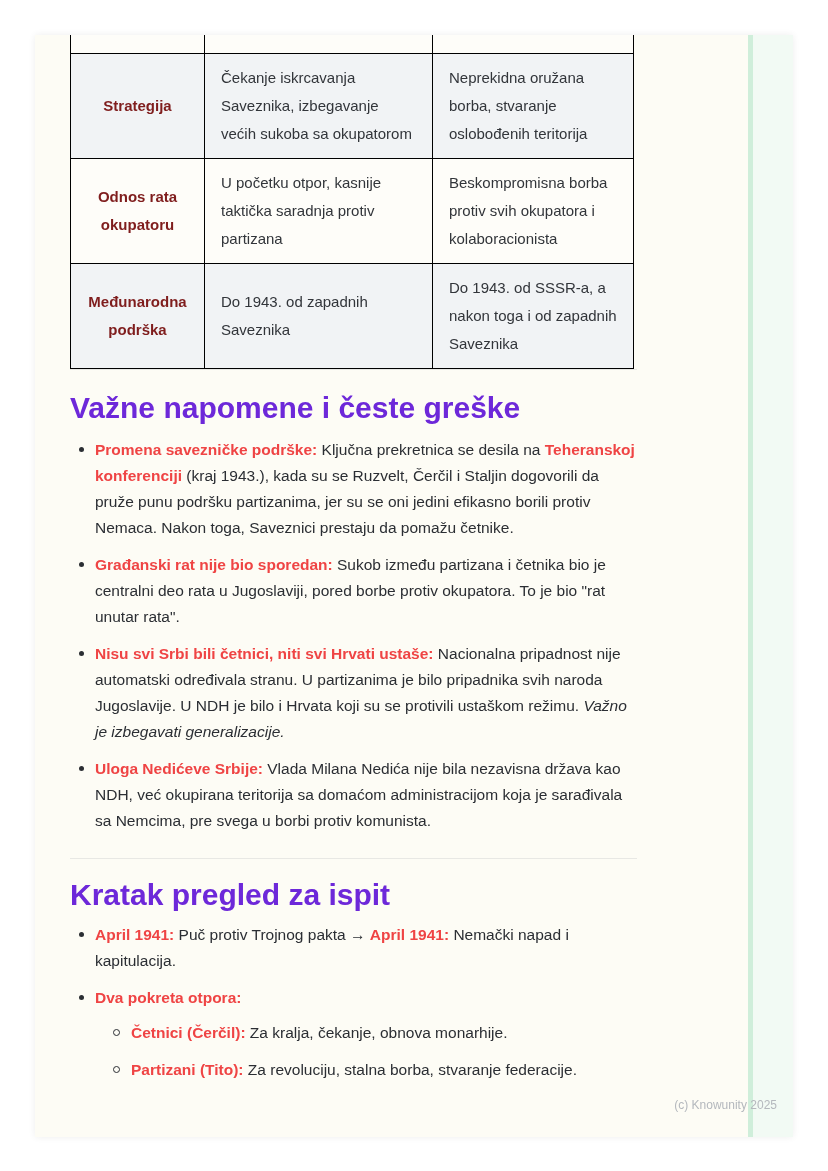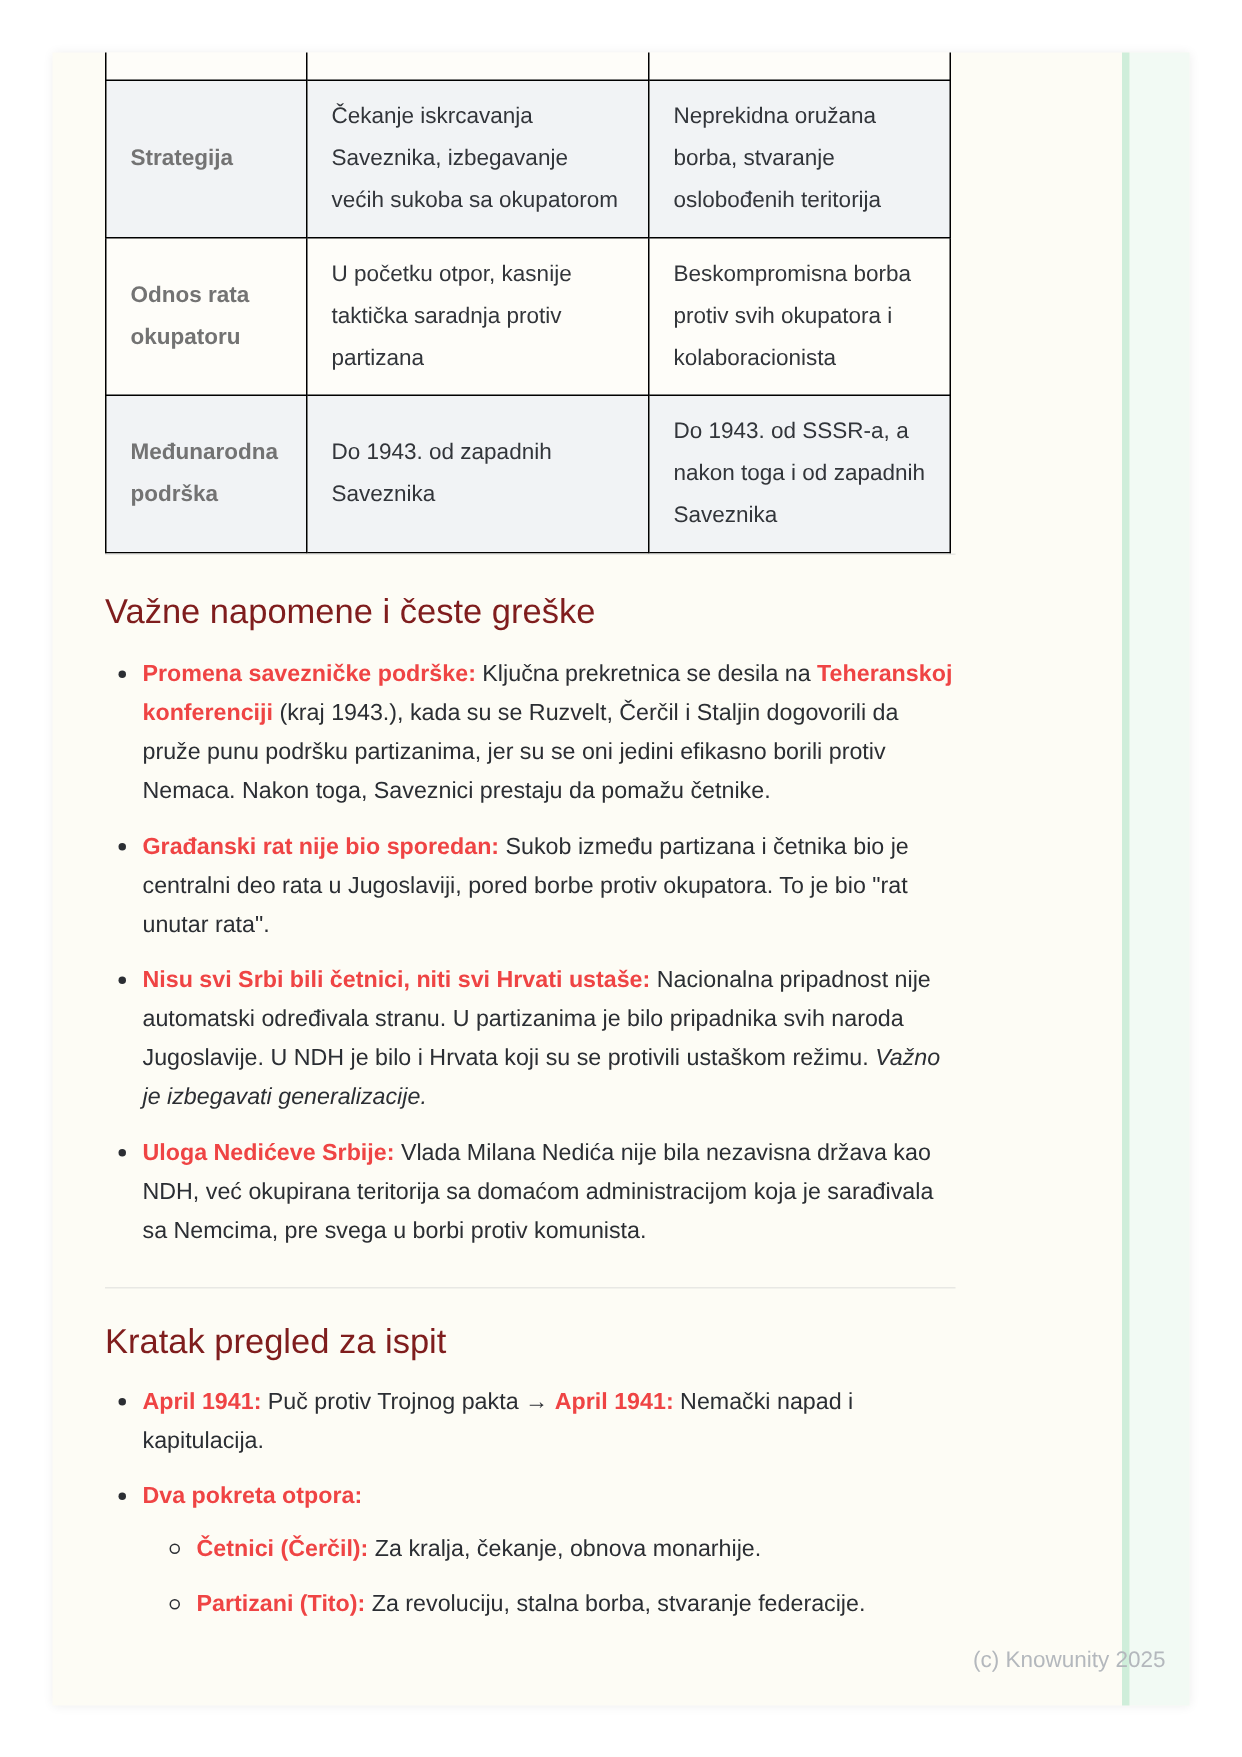--- a/index.html
+++ b/index.html
@@ -46,37 +46,37 @@
     border: 1px solid #000000;
     padding: 10px 16px;
     vertical-align: middle;
   }
   table.cmp col.c1 { width: 134px; }
   table.cmp col.c2 { width: 228px; }
   table.cmp col.c3 { width: 201px; }
   tr.partial td { height: 18px; padding: 0; border-top: none; background: #fefdf9; }
   tr.gray td { background: #f1f3f5; }
   tr.lite td { background: #fefdf9; }
-  td.rowhead { font-weight: 700; color: #737373; }
+  td.rowhead { font-weight: 700; color: #7f1d1d; text-align: center; }
 
   
   hr.divider {
     border: none;
     border-top: 1px solid #e8e8e4;
     width: 567px;
     margin: 0;
   }
   .hr1 { margin-top: 28px; }
   .hr2 { margin-top: 12px; }
   h2.sec-title {
     margin-top: 24px;
-    font-size: 23px;
+    font-size: 30px;
     line-height: 27px;
-    font-weight: 400;
-    color: #7f1d1d;
+    font-weight: 700;
+    color: #6d28d9;
   }
 
   
   ul.lst {
     list-style: none;
     margin-top: 16px;
     padding-left: 25px;
     font-size: 15.5px;
     line-height: 26px;
     color: #2b2e33;
@@ -106,21 +106,21 @@
     border-radius: 50%;
     border: 1.5px solid #2b2e33;
     background: transparent;
   }
   .b { font-weight: 700; color: #ef4444; }
   .i { font-style: italic; }
 
   .copyright {
     position: absolute;
     right: 16px; top: 1063px;
-    font-size: 15px;
+    font-size: 12px;
     color: #b4b8bd;
     z-index: 3;
     white-space: nowrap;
   }
 </style>
 </head>
 <body>
 
 <div class="sheet">
   <div class="accent-tint"></div>

